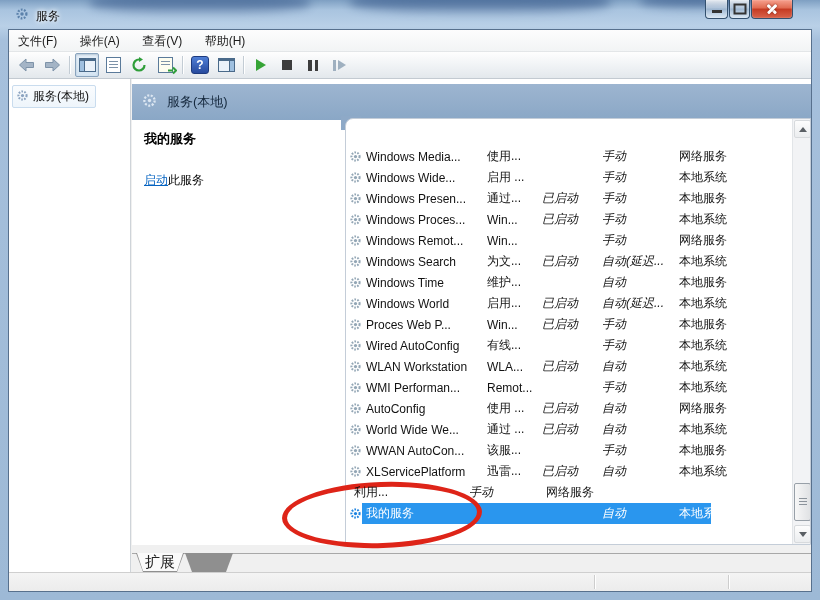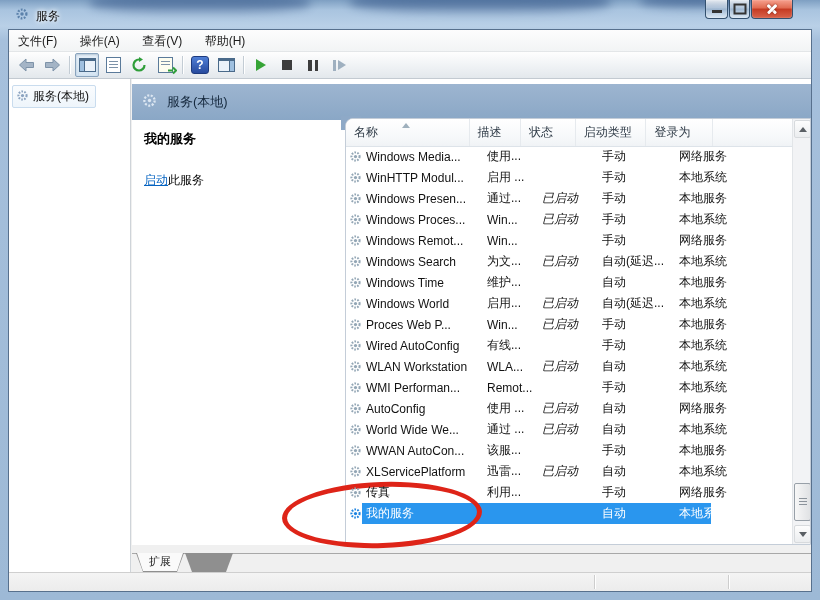--- a/index.html
+++ b/index.html
@@ -58,36 +58,36 @@
   .h-name{width:130px;} .h-desc{width:48px;} .h-status{width:52px;} .h-startup{width:70px;} .h-logon{width:65px;} .h-fill{width:82px;border-right:none;}
   .sort-asc{position:absolute;left:56px;top:4px;width:0;height:0;border-left:4px solid transparent;border-right:4px solid transparent;border-bottom:5px solid #9fb0bd;}
   .rows{position:absolute;left:0;top:27px;width:447px;}
   .lv-row{position:relative;height:21px;display:flex;font-size:12px;color:#121212;align-items:center;}
   .lv-row .hl{display:none;position:absolute;left:16px;width:349px;top:0;bottom:0;background:#2a96ee;}
   .lv-row.selected .hl{display:block;}
   .lv-row.selected .cell{color:#fff;}
   .cell{position:relative;z-index:1;white-space:nowrap;overflow:hidden;}
   .c-name{width:130px;display:flex;align-items:center;gap:4px;padding-left:3px;}
   .c-desc{width:48px;padding-left:8px;} .c-status{width:52px;padding-left:7px;font-style:italic;}
-  .c-startup{width:70px;padding-left:8px;} .c-logon{width:65px;padding-left:7px;}
+  .c-startup{width:70px;padding-left:8px;font-style:italic;} .c-logon{width:65px;padding-left:7px;}
   .gear{color:#93a6b5;display:flex;}
   .lv-row.selected .gear{color:#1d83e0;}
   
   .sb{position:absolute;right:0;top:0;bottom:0;width:17px;background:#f2f3f5;border-left:1px solid #e2e5e8;}
   .sb-btn{position:absolute;left:1px;width:15px;height:16px;background:linear-gradient(180deg,#fdfdfd,#ebedef);border:1px solid #d7dadd;border-radius:2px;display:flex;align-items:center;justify-content:center;}
   .sb-up{top:1px;} .sb-down{bottom:1px;}
   .arr-up{width:0;height:0;border-left:4px solid transparent;border-right:4px solid transparent;border-bottom:5px solid #5a5f64;}
   .arr-down{width:0;height:0;border-left:4px solid transparent;border-right:4px solid transparent;border-top:5px solid #5a5f64;}
   .sb-thumb{position:absolute;left:1px;top:364px;width:15px;height:36px;background:linear-gradient(90deg,#f7f7f7,#e0e2e4);border:1px solid #98a0a8;border-radius:2px;}
   .grip{position:absolute;left:50%;transform:translateX(-50%);width:8px;height:1px;background:#8b939b;}
   
   .tab-strip{left:132px;top:545px;width:679px;height:27px;background:#f0f0f0;}
   .tab-line{left:132px;top:553px;width:679px;height:1px;background:#a8a8a8;}
   .tab-outer{position:absolute;top:553px;height:19px;background:#8f8f8f;clip-path:polygon(0 0,100% 0,calc(100% - 7px) 100%,7px 100%);}
-  .tab-inner{position:absolute;left:1px;top:0px;right:1px;bottom:1px;clip-path:polygon(0 0,100% 0,calc(100% - 6px) 100%,6px 100%);font-size:11px;text-align:center;line-height:17px;color:#222;}
+  .tab-inner{position:absolute;left:1px;top:0px;right:1px;bottom:1px;clip-path:polygon(0 0,100% 0,calc(100% - 6px) 100%,6px 100%);font-size:15px;text-align:center;line-height:17px;color:#222;}
   .tab-active .tab-inner{background:#fafafa;}
   .tab-idle .tab-inner{background:#e2e2e2;color:#444;margin-top:40px;}
   
   .statusbar{left:9px;top:572px;width:802px;height:19px;background:linear-gradient(180deg,#f4f4f4,#ececec);border-top:1px solid #cfcfcf;}
   .sb-sep{position:absolute;top:575px;width:1px;height:14px;background:#cdcdcd;box-shadow:1px 0 0 #fff;}
   
   .red-ellipse{left:282px;top:482px;width:200px;height:66px;border:5px solid #de2418;border-radius:50%;transform:rotate(-2deg);}
   
   .doc-icon{width:13px;height:14px;background:#fff;border:1px solid #5a7a9a;position:relative;}
   .doc-icon i{position:absolute;left:2px;right:2px;height:1px;background:#7d92a8;}
@@ -219,28 +219,20 @@
   <span class="hd-label">服务(本地)</span>
 </div>
 <div class="abs corner-patch"></div>
 
 <div class="abs task-title">我的服务</div>
 <div class="abs task-link">
   <span class="lnk">启动</span><span>此服务</span>
 </div>
 
 <div class="abs list-panel">
-  <div class="lv-header">
-    <span class="hcell h-name"><span class="sort-asc"></span>名称</span>
-    <span class="hcell h-desc">描述</span>
-    <span class="hcell h-status">状态</span>
-    <span class="hcell h-startup">启动类型</span>
-    <span class="hcell h-logon">登录为</span>
-    <span class="hcell h-fill"></span>
-  </div>
   <div class="rows" id="rows">
       <div class="lv-row">
 
     <span class="cell c-name">
       <span class="gear">
         <svg width="13" height="13" viewBox="0 0 16 16">
               <circle cx="8" cy="8" r="5" fill="none" stroke="currentColor" stroke-width="2.6" stroke-dasharray="2 1.6"></circle>
               <circle cx="8" cy="8" r="2" fill="currentColor"></circle>
             </svg>
       </span>
@@ -253,21 +245,21 @@
   </div>
       <div class="lv-row">
 
     <span class="cell c-name">
       <span class="gear">
         <svg width="13" height="13" viewBox="0 0 16 16">
               <circle cx="8" cy="8" r="5" fill="none" stroke="currentColor" stroke-width="2.6" stroke-dasharray="2 1.6"></circle>
               <circle cx="8" cy="8" r="2" fill="currentColor"></circle>
             </svg>
       </span>
-      <span class="nm">WinHTTP Modul...</span>
+      <span class="nm">Windows Wide...</span>
     </span>
     <span class="cell c-desc">启用 ...</span>
     <span class="cell c-status"></span>
     <span class="cell c-startup">手动</span>
     <span class="cell c-logon">本地系统</span>
   </div>
       <div class="lv-row">
 
     <span class="cell c-name">
       <span class="gear">
@@ -486,29 +478,20 @@
       </span>
       <span class="nm">XLServicePlatform</span>
     </span>
     <span class="cell c-desc">迅雷...</span>
     <span class="cell c-status">已启动</span>
     <span class="cell c-startup">自动</span>
     <span class="cell c-logon">本地系统</span>
   </div>
       <div class="lv-row">
 
-    <span class="cell c-name">
-      <span class="gear">
-        <svg width="13" height="13" viewBox="0 0 16 16">
-              <circle cx="8" cy="8" r="5" fill="none" stroke="currentColor" stroke-width="2.6" stroke-dasharray="2 1.6"></circle>
-              <circle cx="8" cy="8" r="2" fill="currentColor"></circle>
-            </svg>
-      </span>
-      <span class="nm">传真</span>
-    </span>
     <span class="cell c-desc">利用...</span>
     <span class="cell c-status"></span>
     <span class="cell c-startup">手动</span>
     <span class="cell c-logon">网络服务</span>
   </div>
       <div class="lv-row selected">
     <span class="hl"></span>
     <span class="cell c-name">
       <span class="gear">
         <svg width="13" height="13" viewBox="0 0 16 16">

